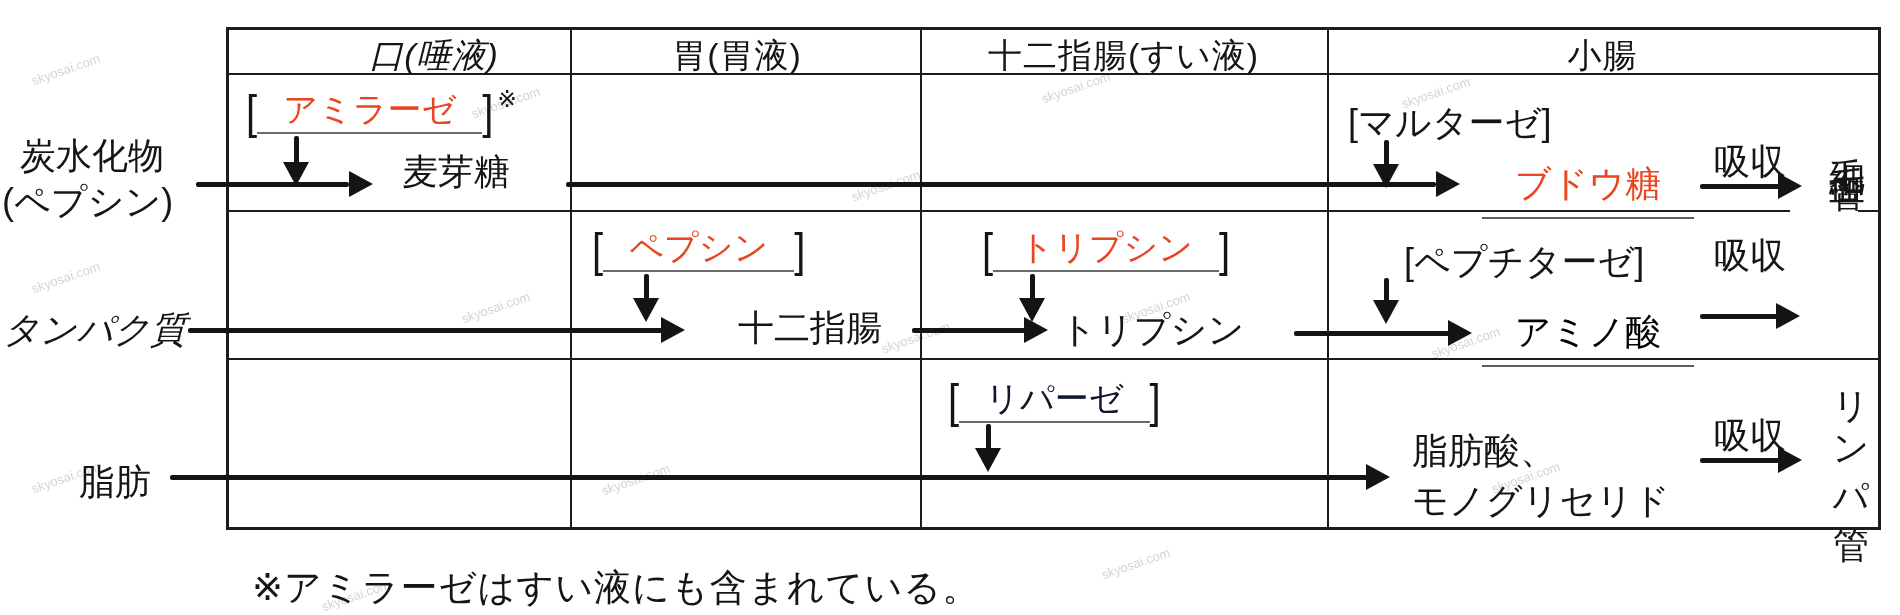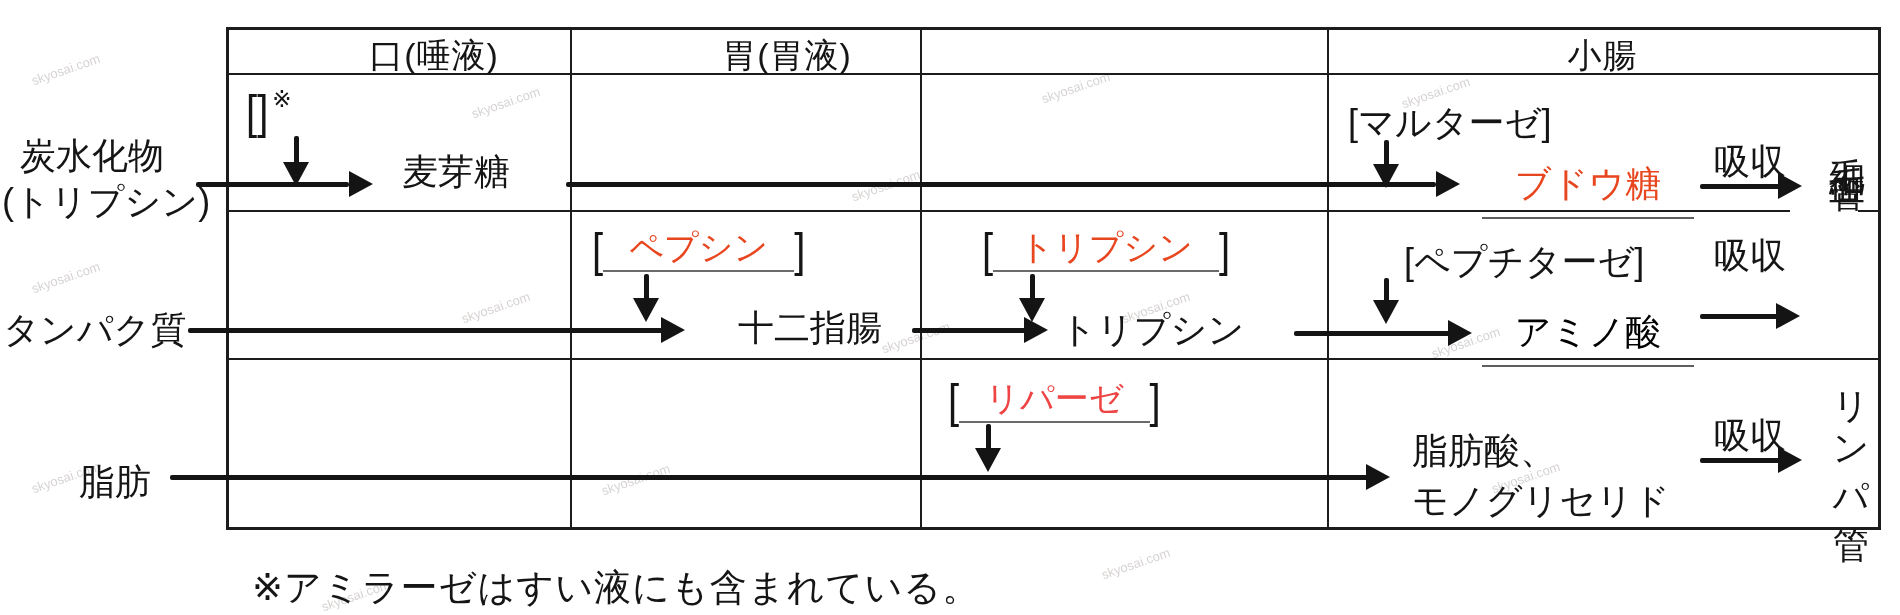--- a/index.html
+++ b/index.html
@@ -63,31 +63,33 @@
   <div class="bv" style="left:226px;top:27px;height:503px;"></div>
   <div class="bv" style="left:1878px;top:27px;height:503px;"></div>
   <div class="bv thin" style="left:570px;top:27px;height:503px;"></div>
   <div class="bv thin" style="left:920px;top:27px;height:503px;"></div>
   <div class="bv thin" style="left:1327px;top:27px;height:503px;"></div>
   <div class="bh thin" style="left:226px;top:73px;width:1652px;"></div>
   <div class="bh thin" style="left:226px;top:210px;width:1564px;"></div>
   <div class="bh thin" style="left:1858px;top:210px;width:20px;"></div>
   <div class="bh thin" style="left:226px;top:358px;width:1652px;"></div>
 
-  <div class="hdr" style="left:226px;top:33px;width:416px;">口(唾液)</div>
-  <div class="hdr" style="left:588px;top:33px;width:398px;">胃(胃液)</div>
+  <div class="hdr" style="left:226px;top:33px;width:416px;font-style:italic;">口(唾液)</div>
+  <div class="hdr" style="left:538px;top:33px;width:398px;">胃(胃液)</div>
+  <div class="hdr" style="left:920px;top:33px;width:407px;">十二指腸(すい液)</div>
   <div class="hdr" style="left:1327px;top:33px;width:551px;">小腸</div>
 
   <div class="lbl" style="left:20px;top:132px;">炭水化物</div>
-  <div class="lbl" style="left:2px;top:178px;">(トリプシン)</div>
-  <div class="lbl" style="left:3px;top:306px;">タンパク質</div>
+  <div class="lbl" style="left:2px;top:178px;">(ペプシン)</div>
+  <div class="lbl" style="left:3px;top:306px;font-style:italic;">タンパク質</div>
   <div class="lbl" style="left:79px;top:458px;">脂肪</div>
 
   <div class="enz-row" style="left:246px;top:92px;">
     <span class="bracket">[</span>
+      <span class="enz-pad"><span class="red" style="color: rgb(232, 70, 31);">アミラーゼ</span></span>
       <span class="bracket">]</span>
       <span class="refmark">※</span>
   </div>
   <div class="ln-v" style="left:294px;top:136px;height:30px;"></div>
   <div class="ah-d" style="left:283px;top:162px;"></div>
 
   <div class="ln-h" style="left:196px;top:182px;width:153px;"></div>
   <div class="ah-r" style="left:349px;top:171px;"></div>
   <div class="cell" style="left:402px;top:148px;">麦芽糖</div>
 
@@ -141,21 +143,21 @@
 
   <div class="cell" style="left:1698px;top:232px;width:104px;text-align:center;">吸収</div>
   <div class="ln-h" style="left:1700px;top:314px;width:78px;"></div>
   <div class="ah-r" style="left:1776px;top:303px;"></div>
 
   <div class="ln-h" style="left:170px;top:475px;width:1198px;"></div>
   <div class="ah-r" style="left:1366px;top:464px;"></div>
 
   <div class="enz-row" style="left:948px;top:381px;">
     <span class="bracket">[</span>
-      <span class="enz-pad"><span class="red" style="color: #ef4444;">リパーゼ</span></span>
+      <span class="enz-pad"><span class="red" style="color: #0f172a;">リパーゼ</span></span>
       <span class="bracket">]</span>
   </div>
   <div class="ln-v" style="left:986px;top:424px;height:26px;"></div>
   <div class="ah-d" style="left:975px;top:448px;"></div>
 
   <div class="cell" style="left:1412px;top:427px;">脂肪酸、</div>
   <div class="cell" style="left:1412px;top:477px;">モノグリセリド</div>
 
   <div class="cell" style="left:1698px;top:412px;width:104px;text-align:center;">吸収</div>
   <div class="ln-h" style="left:1700px;top:458px;width:80px;"></div>

